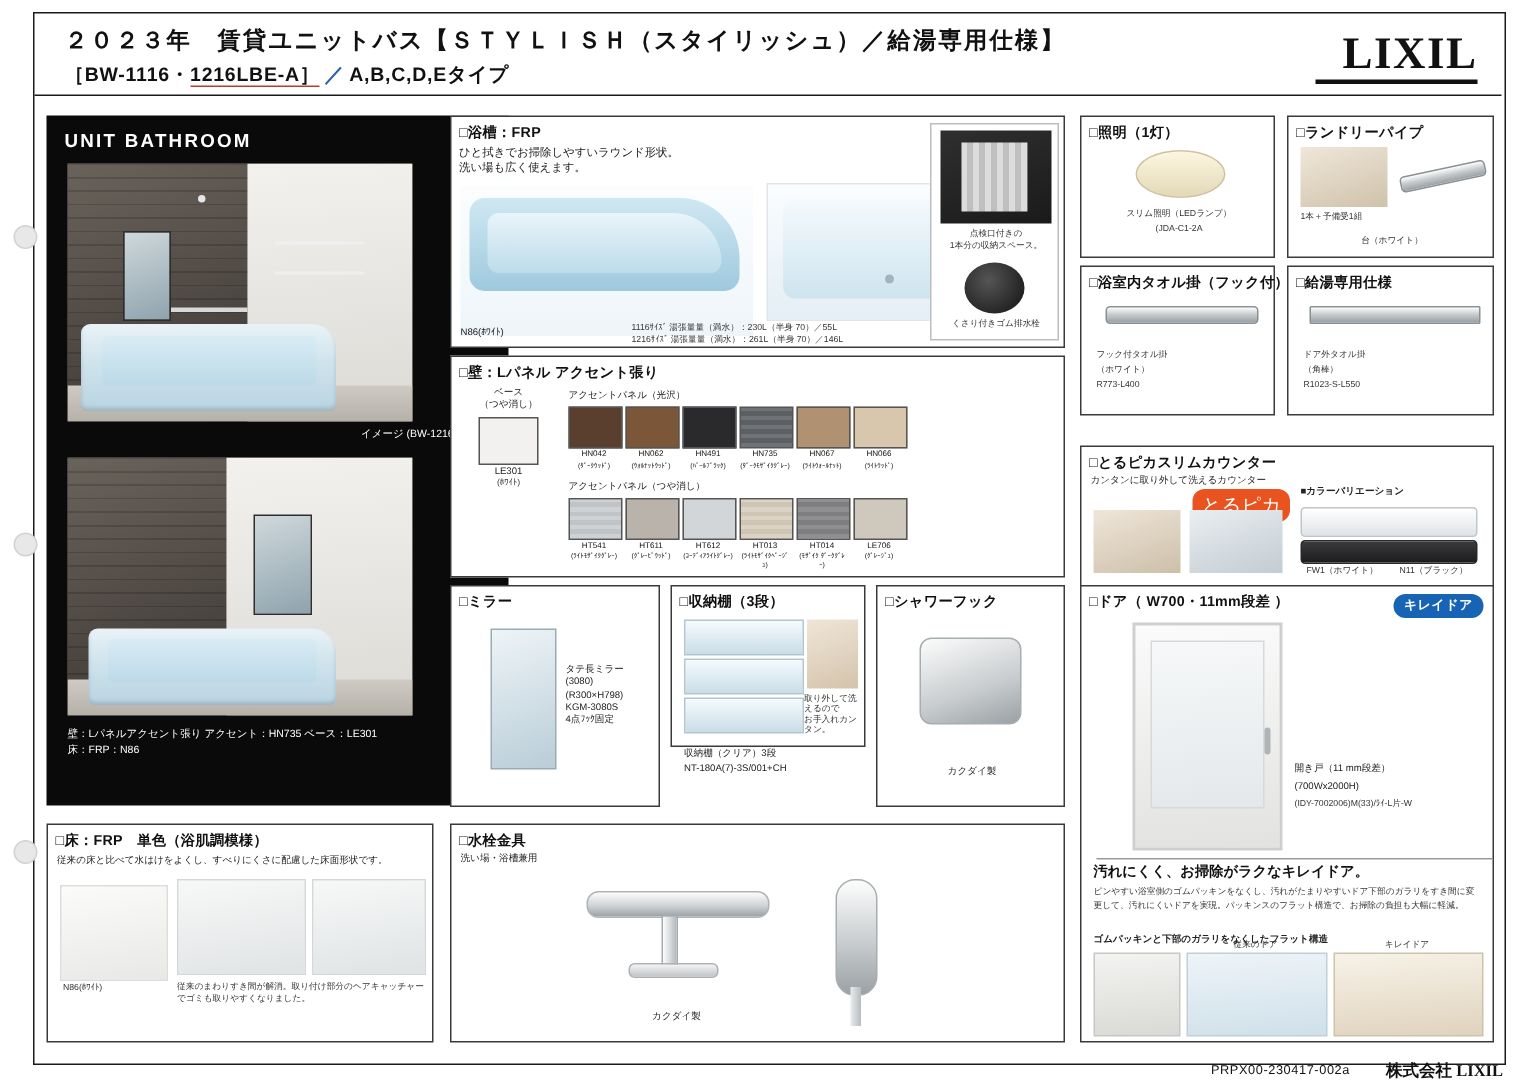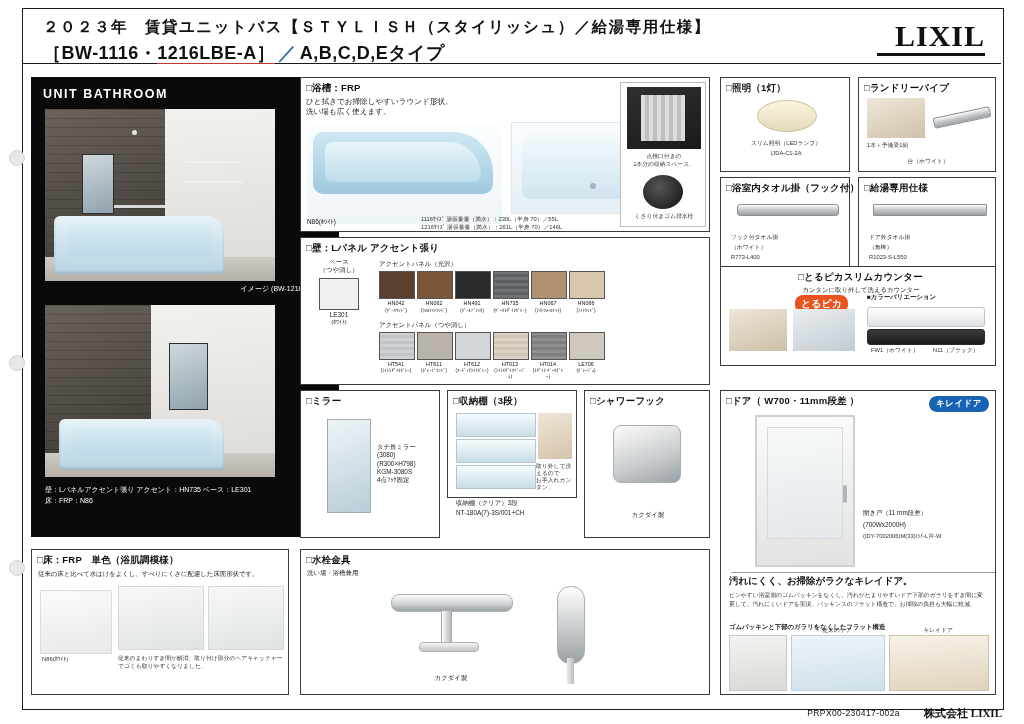--- a/index.html
+++ b/index.html
@@ -8,21 +8,21 @@
     width:1024px;height:724px;overflow:hidden;
     font-family:"Liberation Sans","DejaVu Sans",sans-serif;
     color:#111;
     -webkit-font-smoothing:antialiased;
   }
   .page{position:relative;width:1024px;height:724px;background:#fff;}
   .frame{position:absolute;left:22px;top:8px;width:980px;height:700px;border:1px solid #1a1a1a;}
   
   .header{position:absolute;left:23px;top:9px;width:978px;height:54px;border-bottom:1px solid #1a1a1a;}
   .hdr-title{position:absolute;left:20px;top:8px;font-size:15.5px;font-weight:bold;letter-spacing:1.5px;white-space:nowrap;}
-  .hdr-sub{position:absolute;left:20px;top:32px;font-size:18px;font-weight:bold;letter-spacing:0.5px;white-space:nowrap;}
+  .hdr-sub{position:absolute;left:20px;top:32px;font-size:13px;font-weight:bold;letter-spacing:0.5px;white-space:nowrap;}
   .hdr-sub .u{border-bottom:1.6px solid #c0392b;}
   .hdr-sub .slash{color:#2b5fa8;font-weight:bold;margin:0 3px;}
   .logo{position:absolute;right:16px;top:10px;font-size:30px;font-weight:bold;letter-spacing:1px;font-family:"Liberation Serif","DejaVu Serif",serif;}
   .logo-bar{position:absolute;right:16px;top:44px;width:108px;height:3px;background:#111;}
   
   .hole{position:absolute;left:9px;width:14px;height:14px;border-radius:50%;background:#e8e8e8;border:1px solid #d2d2d2;}
   
   .panel{position:absolute;border:1px solid #3a3a3a;background:#fff;box-sizing:border-box;}
   .ptitle{font-size:9.5px;font-weight:bold;letter-spacing:.2px;margin:4px 0 2px 5px;white-space:nowrap;}
   .ptxt{font-size:7.6px;line-height:1.35;margin:0 5px;color:#222;}
@@ -54,21 +54,21 @@
   .shower{position:absolute;left:38%;top:12%;width:5px;height:5px;border-radius:50%;background:#e6e6e6;}
   .faucet{position:absolute;left:30%;top:56%;width:22%;height:3px;background:#d8d8d8;}
   
   .chiprow{display:flex;gap:4px;margin:2px 0 0 6px;}
   .chip{width:34px;}
   .chip .sw{width:34px;height:26px;border:1px solid #555;}
   .chip .lb{font-size:5.4px;text-align:center;line-height:1.15;margin-top:1px;}
   .metalbar{background:linear-gradient(180deg,#fdfdfd,#c9ccce 45%,#9aa0a4);border:1px solid #8b9094;border-radius:3px;}
   .badge-kirei{position:absolute;right:6px;top:5px;background:#1763b4;color:#fff;font-size:8.5px;font-weight:bold;
     padding:2px 7px;border-radius:9px;letter-spacing:.5px;}
-  .badge-toru{background:#e8531f;color:#fff;font-size:10px;font-weight:bold;padding:2px 6px;border-radius:8px;}
+  .badge-toru{background:#e8531f;color:#fff;font-size:13px;font-weight:normal;padding:2px 6px;border-radius:8px;}
   .footer-code{position:absolute;right:124px;bottom:6px;font-size:8.5px;letter-spacing:.4px;}
   .footer-logo{position:absolute;right:22px;bottom:3px;font-size:11px;font-weight:bold;font-family:"Liberation Serif","DejaVu Serif",serif;margin-top:16px;}
   .sep{height:1px;background:#9a9a9a;margin:3px 5px;}
 </style>
 </head>
 <body>
 
 <div class="page">
 
   <div class="frame"></div>
@@ -291,21 +291,21 @@
   </div>
 
   <div class="panel" style="left:858px;top:177px;width:138px;height:100px;">
     <div class="ptitle">□給湯専用仕様</div>
     <div class="metalbar" style="position:absolute;left:14px;top:26px;width:112px;height:10px;border-radius:1px;"></div>
     <div class="tiny2" style="position:absolute;left:10px;top:56px;">ドア外タオル掛</div>
     <div class="tiny2" style="position:absolute;left:10px;top:66px;">（角棒）</div>
     <div class="tiny2" style="position:absolute;left:10px;top:76px;">R1023-S-L550</div>
   </div>
 
-  <div class="panel" style="left:720px;top:266px;width:276px;height:100px;text-align:center;">
+  <div class="panel" style="left:720px;top:297px;width:276px;height:100px;">
     <div class="ptitle">□とるピカスリムカウンター</div>
     <div class="tiny" style="margin-left:6px;">カンタンに取り外して洗えるカウンター</div>
     <div class="badge-toru" style="position:absolute;left:74px;top:28px;">とるピカ</div>
     <div style="position:absolute;left:8px;top:42px;width:58px;height:42px;background:linear-gradient(160deg,#efe6da,#cdbfa8);"></div>
     <div style="position:absolute;left:72px;top:42px;width:62px;height:42px;background:linear-gradient(160deg,#e9eef1,#c3ccd2);"></div>
     <div class="tiny" style="position:absolute;left:146px;top:26px;font-weight:bold;">■カラーバリエーション</div>
     <div style="position:absolute;left:146px;top:40px;width:116px;height:18px;border-radius:3px;background:linear-gradient(180deg,#ffffff,#dfe3e6);border:1px solid #c0c5c9;"></div>
     <div style="position:absolute;left:146px;top:62px;width:116px;height:14px;border-radius:3px;background:linear-gradient(180deg,#3b3b3d,#1c1c1e);border:1px solid #2a2a2c;"></div>
     <div class="tiny2" style="position:absolute;left:150px;top:80px;">FW1（ホワイト）</div>
     <div class="tiny2" style="position:absolute;left:212px;top:80px;">N11（ブラック）</div>

